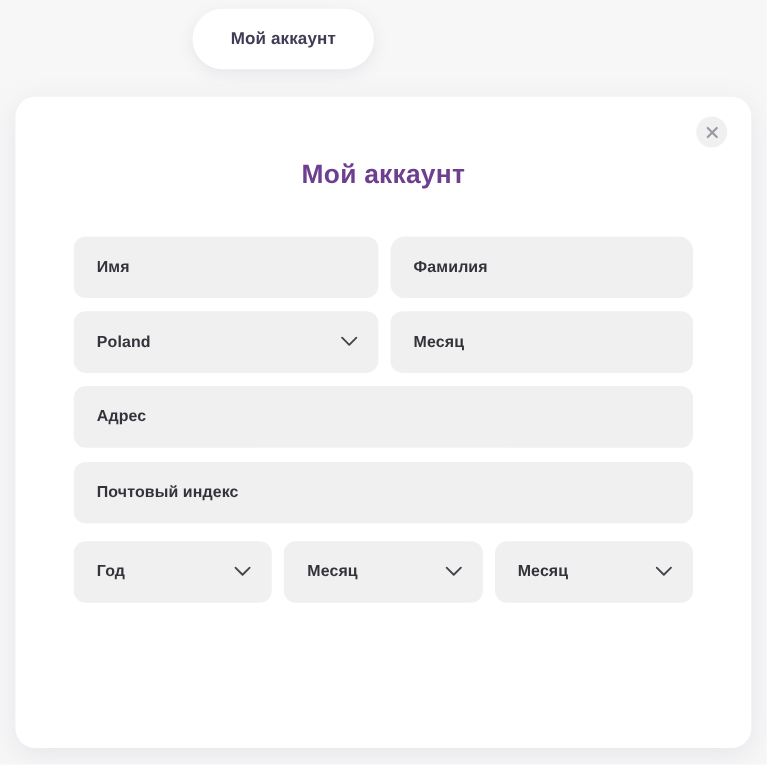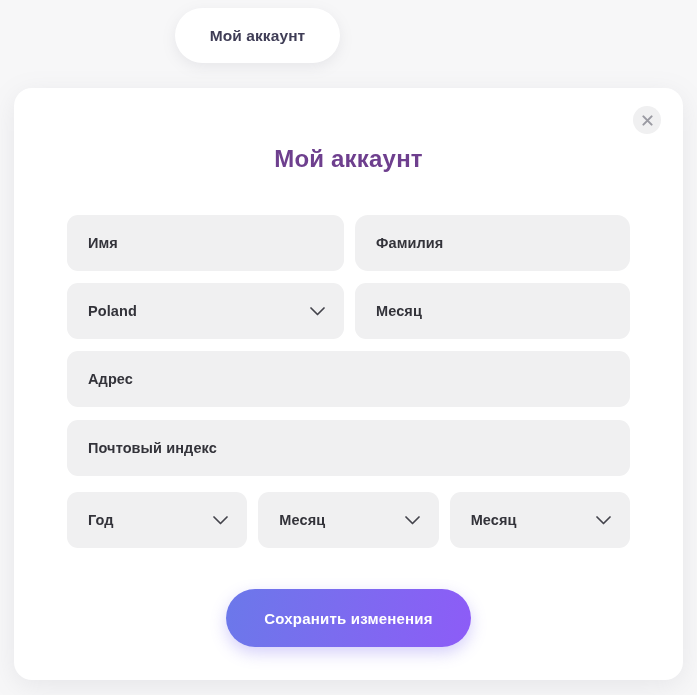--- a/index.html
+++ b/index.html
@@ -245,18 +245,15 @@
       <div class="field select f-date">
         <span>Месяц</span>
         <span class="chev">
           <svg width="15" height="9" viewBox="0 0 15 9">
             <path d="M1 1 L7.5 7.5 L14 1" fill="none" stroke="#44444c" stroke-width="1.7" stroke-linecap="round" stroke-linejoin="round"></path>
           </svg>
         </span>
       </div>
     </div>
 
-    <div class="save-wrap">
-      <button class="save-btn">Сохранить изменения</button>
-    </div>
 
   </div>
 </div>
 
 </body></html>

